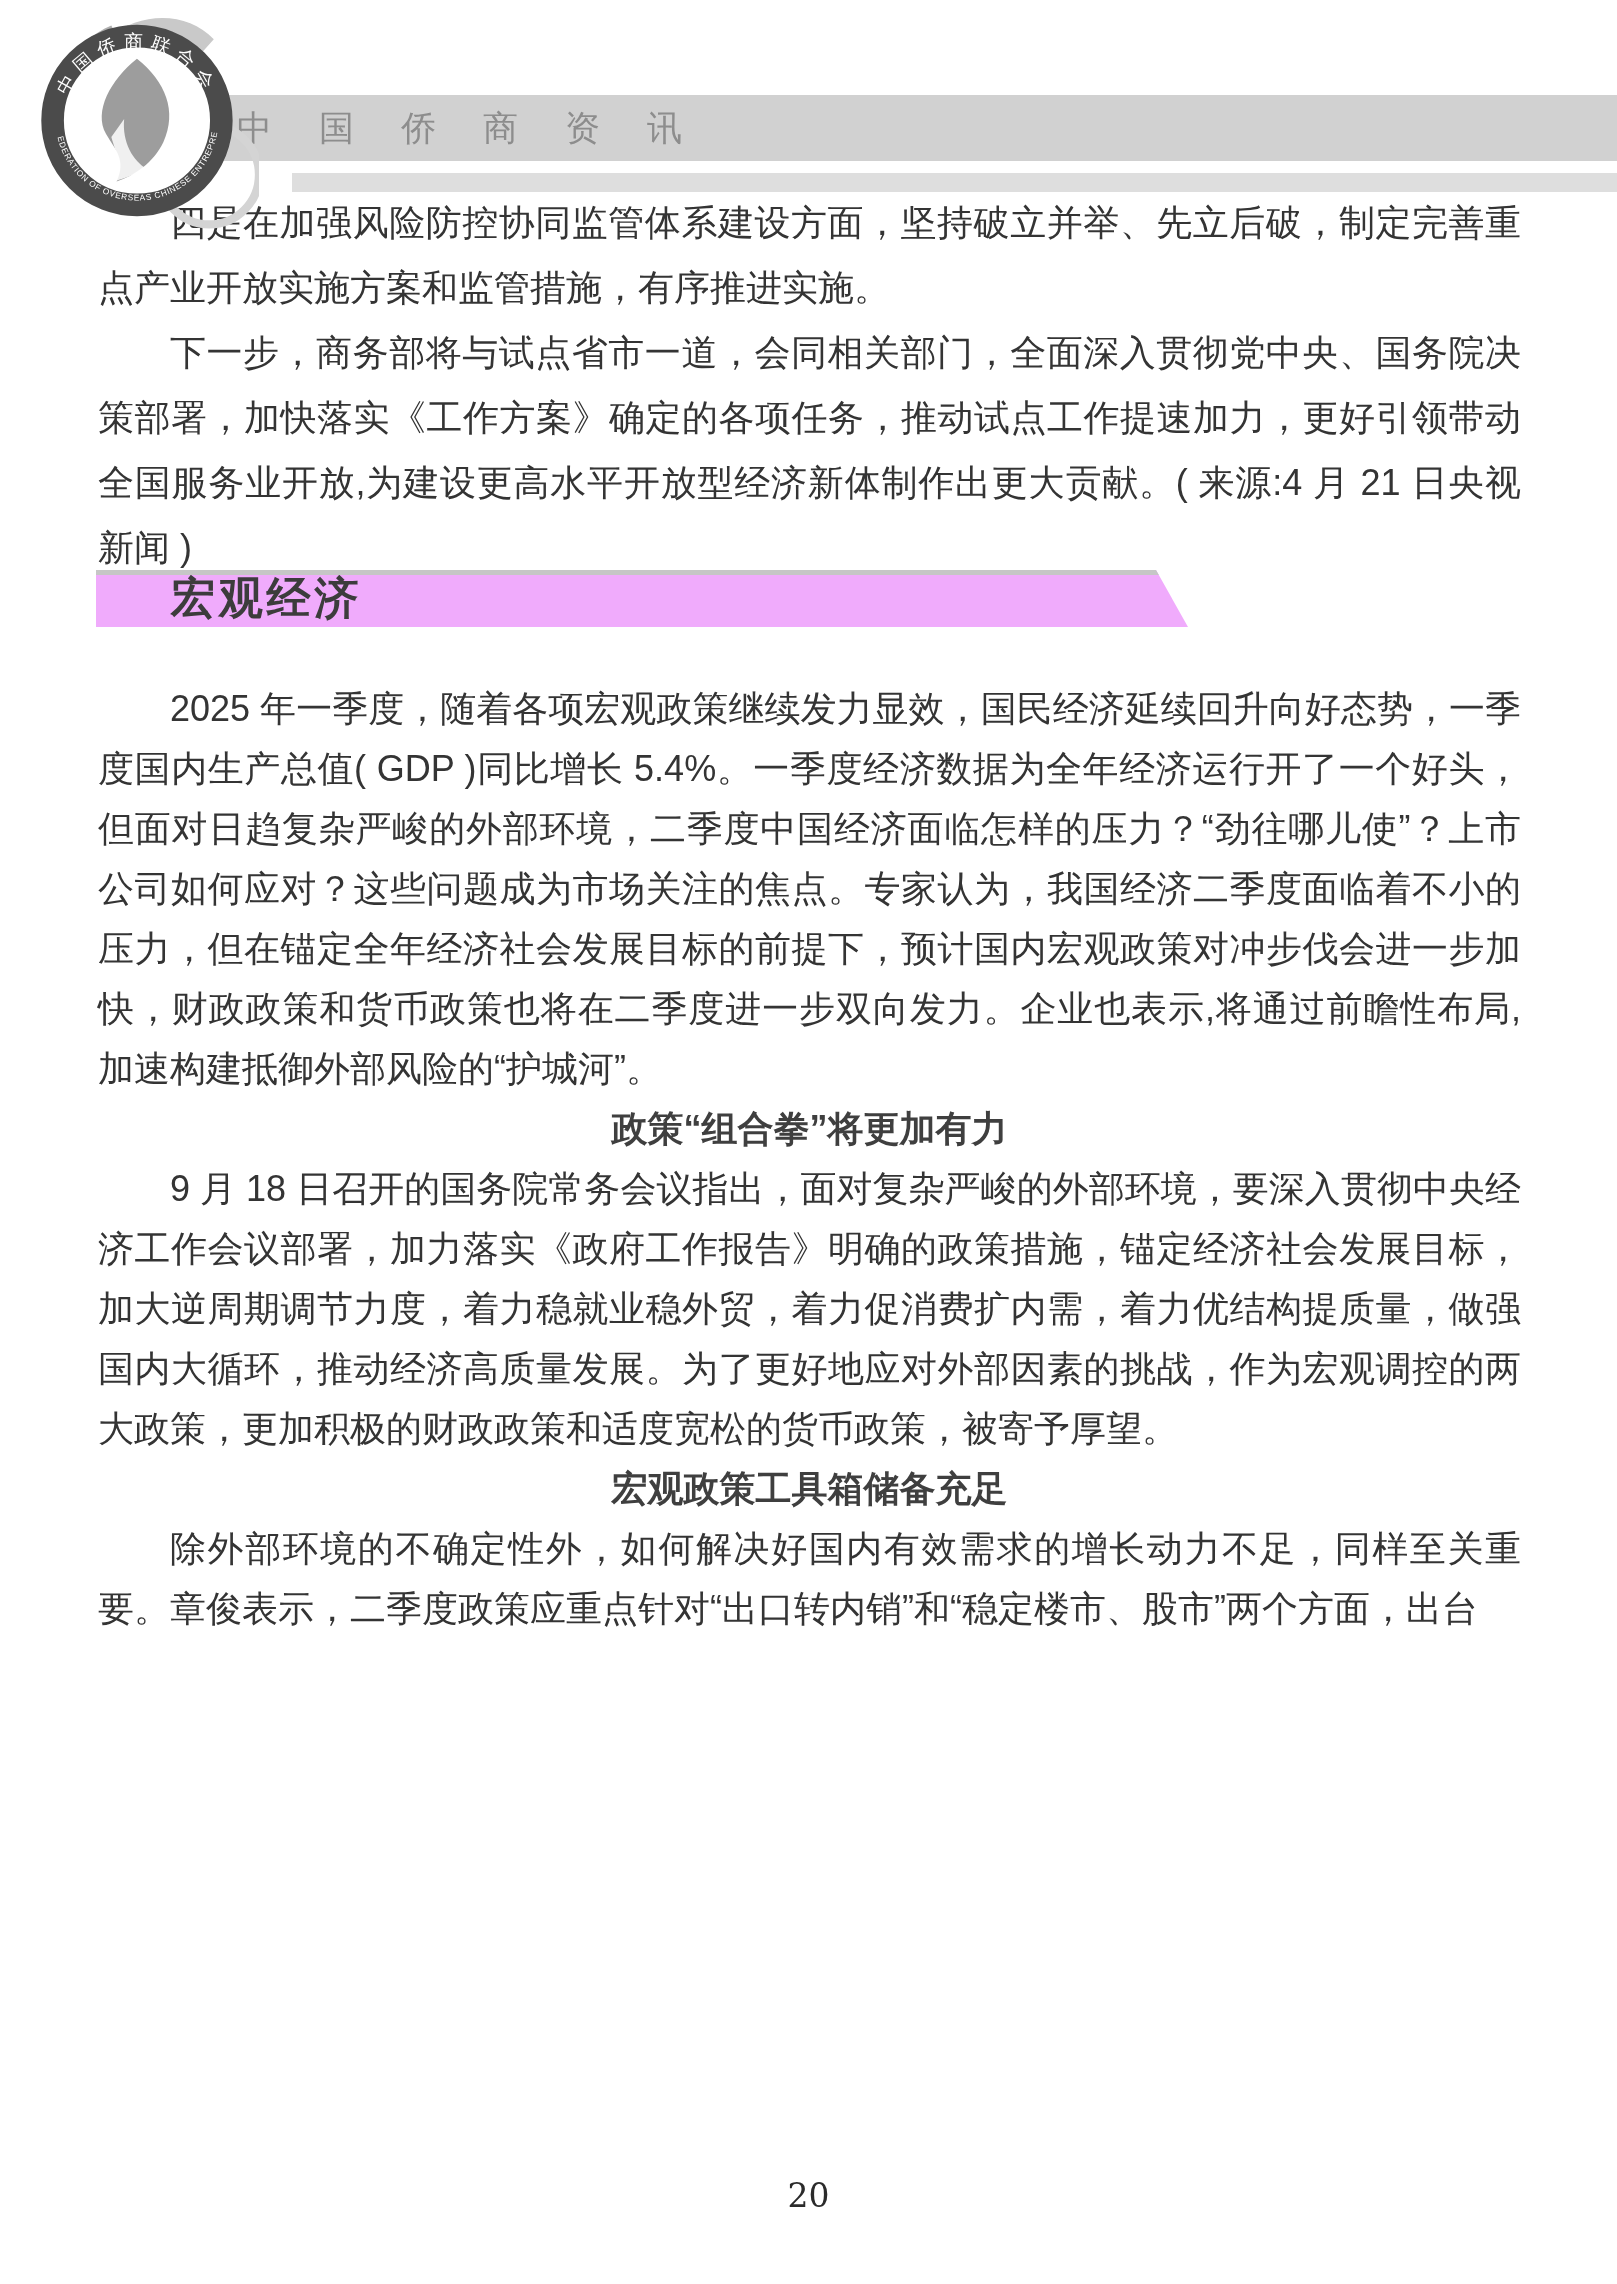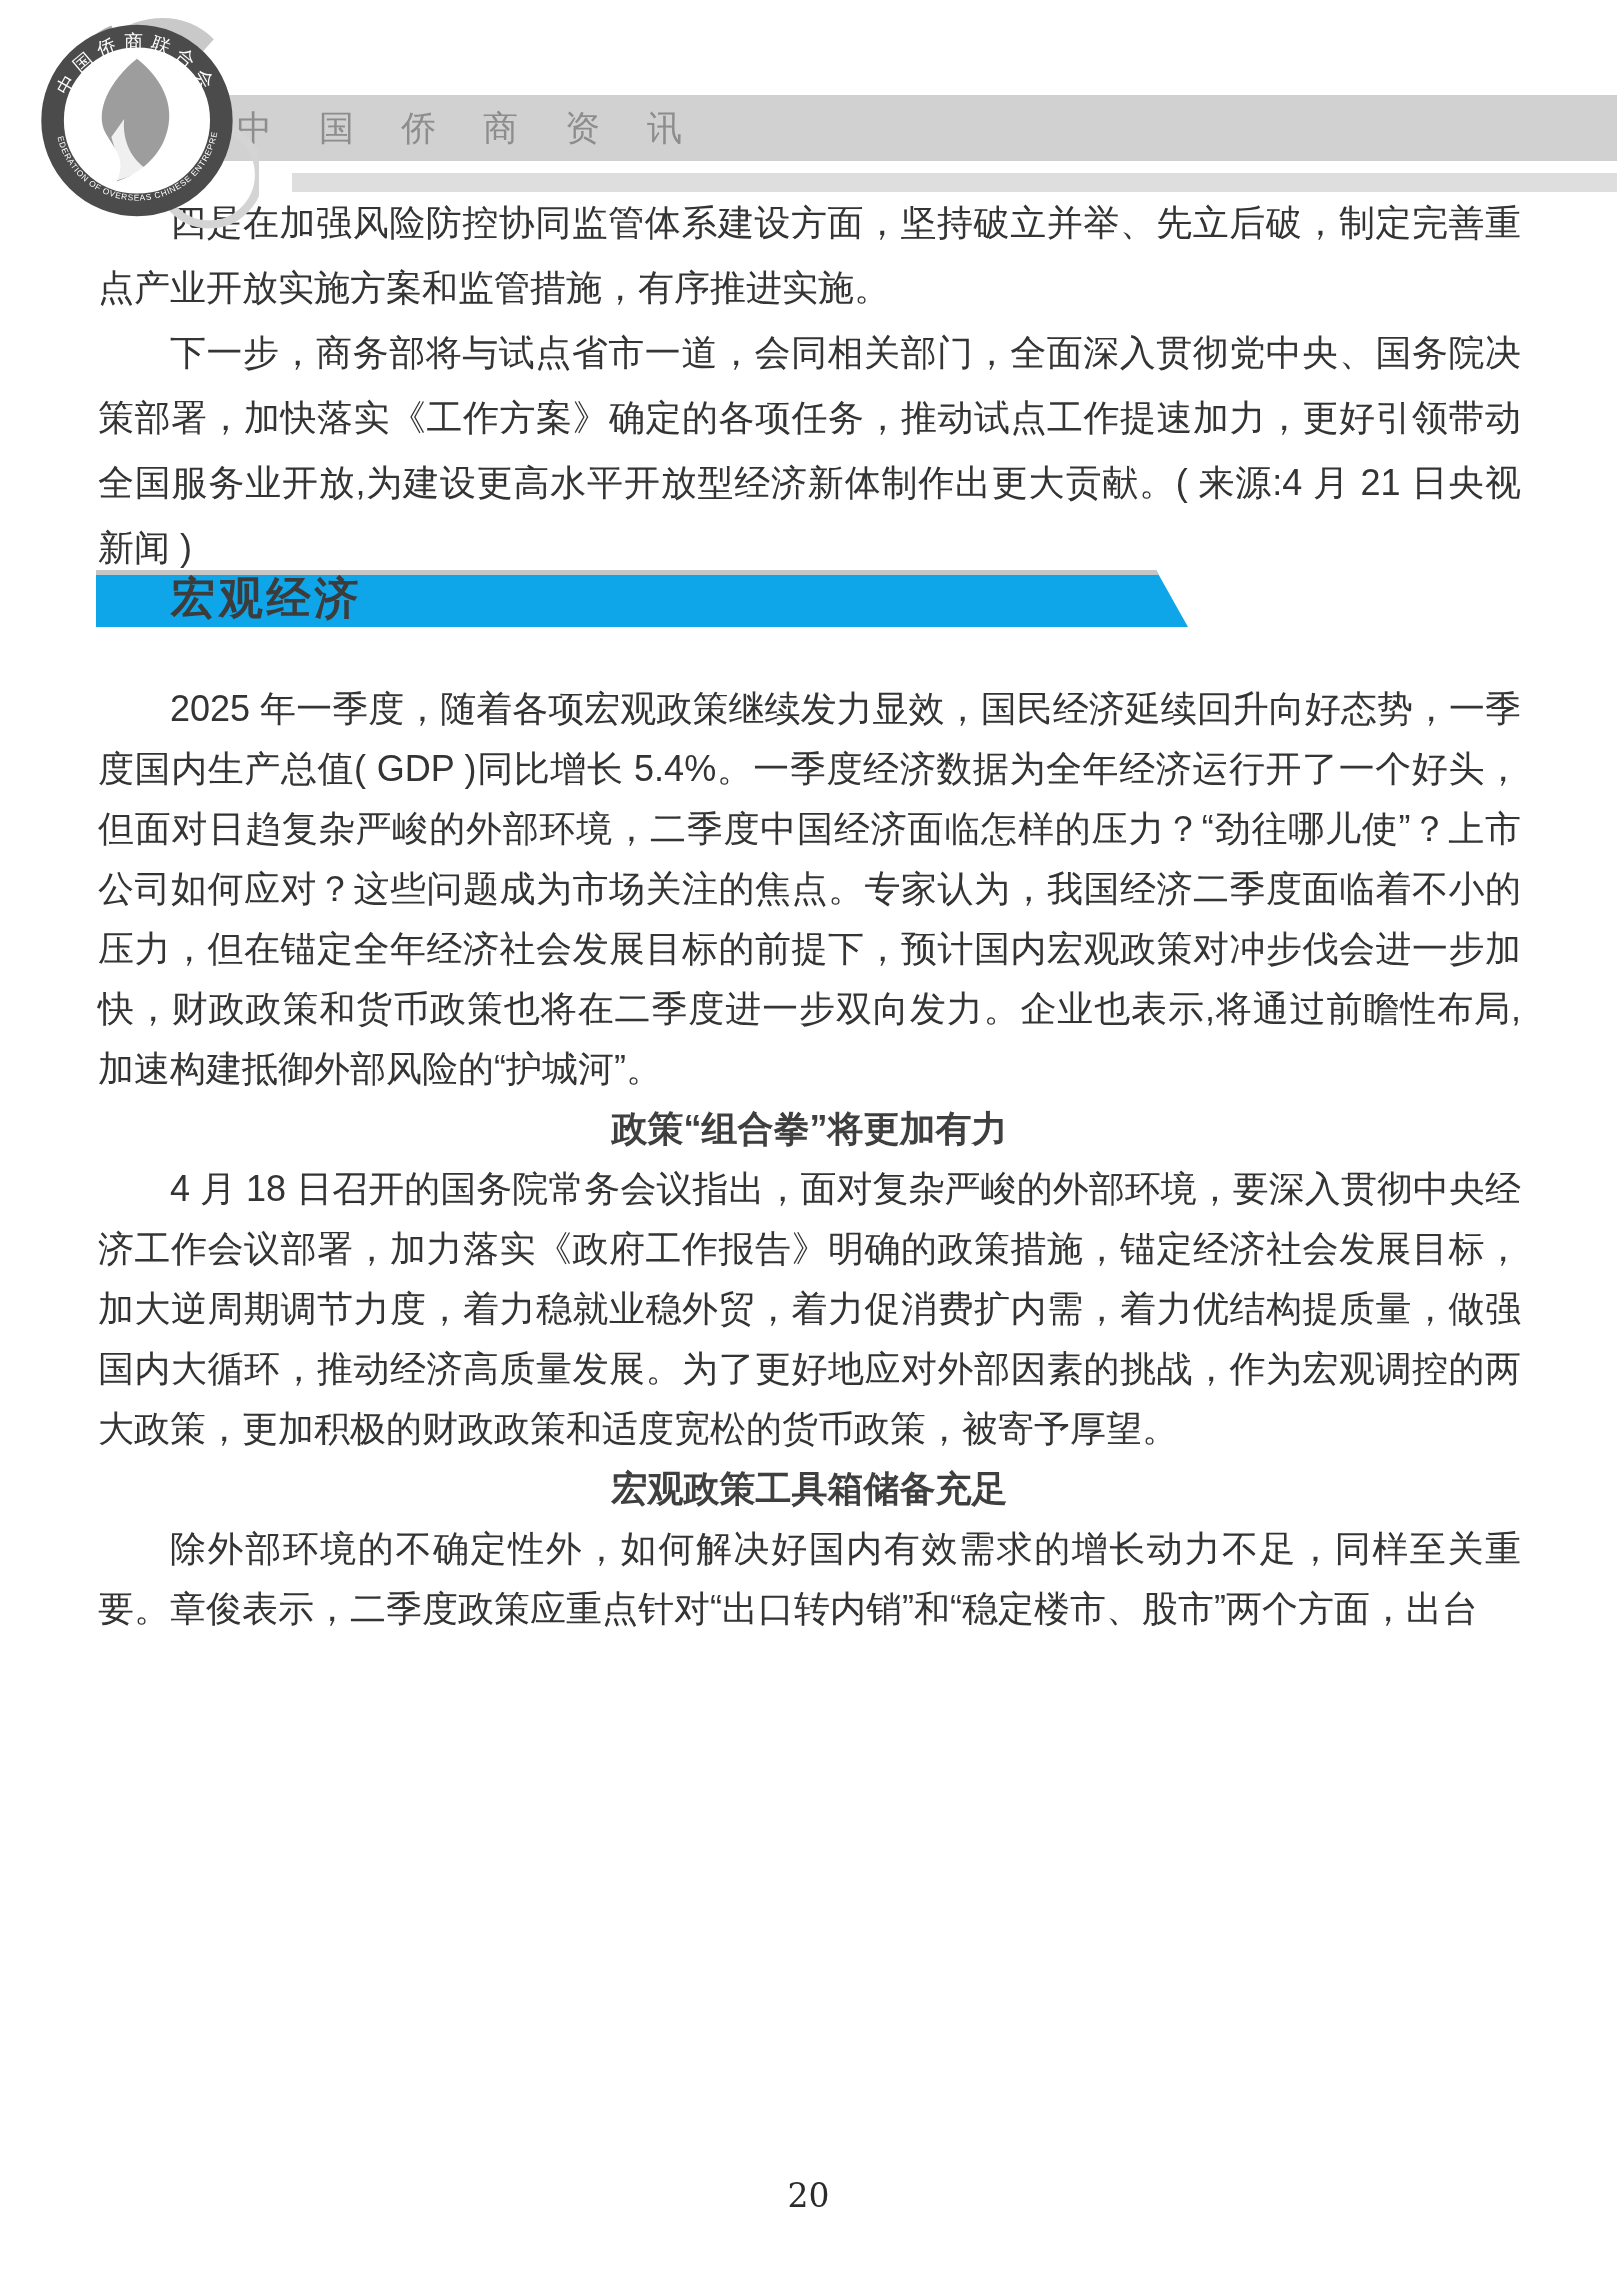--- a/index.html
+++ b/index.html
@@ -30,21 +30,21 @@
   
   .top-section{position:absolute;left:98px;top:190px;width:1423px;}
   .top-section p{
     margin:0;text-indent:2em;
     font-size:36px;line-height:65px;
     text-align:justify;color:#343434;
   }
   
   .section-banner{
     position:absolute;left:96px;top:570px;width:1092px;height:57px;
-    background:#0ea5e9;
+    background:#f0abfc;
     clip-path:polygon(0 0, calc(100% - 32px) 0, 100% 100%, 0 100%);
     display:flex;align-items:center;
   }
   .section-banner::before{
     content:"";position:absolute;left:0;right:0;top:0;height:5.3px;
     background:#c6c6c6;
   }
   .section-banner-label{
     margin-left:75px;
     font-family:"DejaVu Serif","Liberation Serif",serif;
@@ -114,21 +114,21 @@
     <p>下一步，商务部将与试点省市一道，会同相关部门，全面深入贯彻党中央、国务院决策部署，加快落实《工作方案》确定的各项任务，推动试点工作提速加力，更好引领带动全国服务业开放,为建设更高水平开放型经济新体制作出更大贡献。( 来源:4 月 21 日央视新闻 )</p>
   </div>
 
   <div class="section-banner">
     <span class="section-banner-label">宏观经济</span>
   </div>
 
   <div class="article">
     <p class="body">2025 年一季度，随着各项宏观政策继续发力显效，国民经济延续回升向好态势，一季度国内生产总值( GDP )同比增长 5.4%。一季度经济数据为全年经济运行开了一个好头，但面对日趋复杂严峻的外部环境，二季度中国经济面临怎样的压力？“劲往哪儿使”？上市公司如何应对？这些问题成为市场关注的焦点。专家认为，我国经济二季度面临着不小的压力，但在锚定全年经济社会发展目标的前提下，预计国内宏观政策对冲步伐会进一步加快，财政政策和货币政策也将在二季度进一步双向发力。企业也表示,将通过前瞻性布局,加速构建抵御外部风险的“护城河”。</p>
     <p class="subhead">政策“组合拳”将更加有力</p>
-    <p class="body">4 月 18 日召开的国务院常务会议指出，面对复杂严峻的外部环境，要深入贯彻中央经济工作会议部署，加力落实《政府工作报告》明确的政策措施，锚定经济社会发展目标，加大逆周期调节力度，着力稳就业稳外贸，着力促消费扩内需，着力优结构提质量，做强国内大循环，推动经济高质量发展。为了更好地应对外部因素的挑战，作为宏观调控的两大政策，更加积极的财政政策和适度宽松的货币政策，被寄予厚望。</p>
+    <p class="body">9 月 18 日召开的国务院常务会议指出，面对复杂严峻的外部环境，要深入贯彻中央经济工作会议部署，加力落实《政府工作报告》明确的政策措施，锚定经济社会发展目标，加大逆周期调节力度，着力稳就业稳外贸，着力促消费扩内需，着力优结构提质量，做强国内大循环，推动经济高质量发展。为了更好地应对外部因素的挑战，作为宏观调控的两大政策，更加积极的财政政策和适度宽松的货币政策，被寄予厚望。</p>
     <p class="subhead">宏观政策工具箱储备充足</p>
     <p class="body">除外部环境的不确定性外，如何解决好国内有效需求的增长动力不足，同样至关重要。章俊表示，二季度政策应重点针对“出口转内销”和“稳定楼市、股市”两个方面，出台</p>
   </div>
 
   <div class="page-number">20</div>
 
 </div>
 
 
 </body></html>

